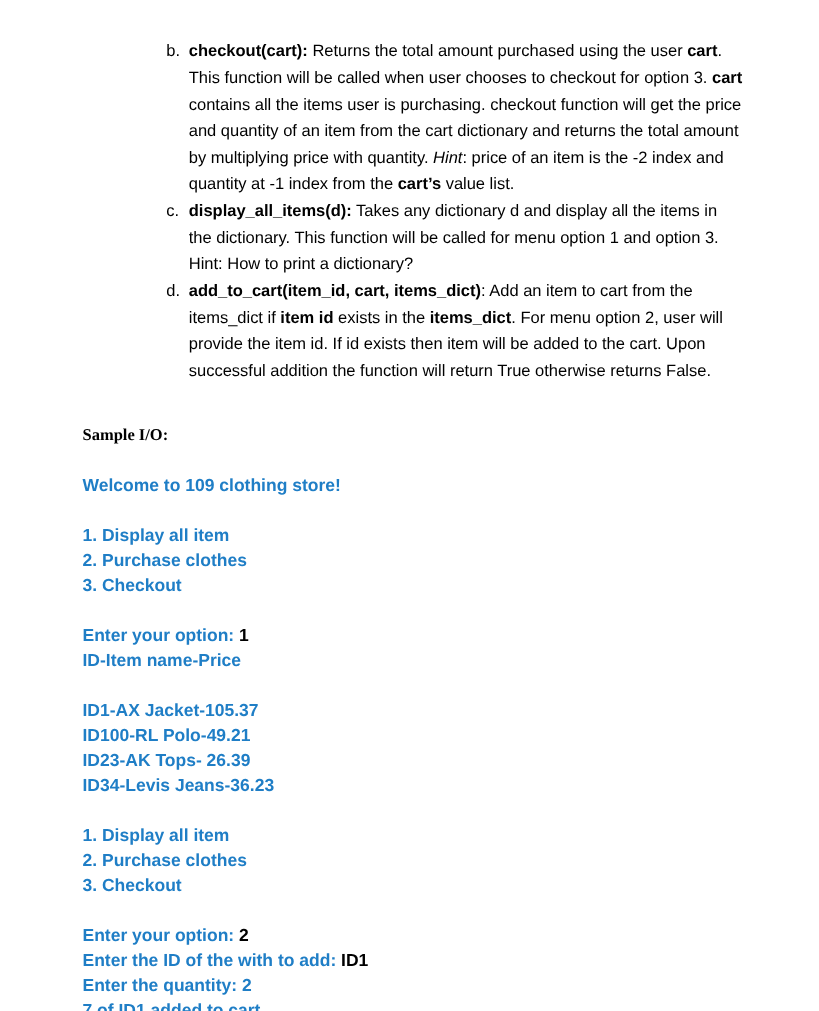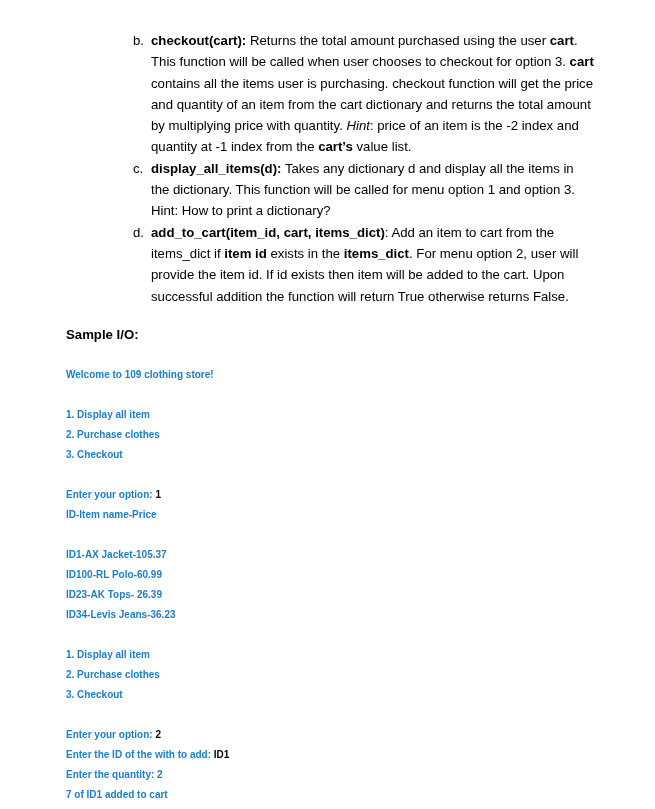--- a/index.html
+++ b/index.html
@@ -48,26 +48,27 @@
   }
   .alpha-item b { font-weight: bold; text-align: right; }
   .alpha-item i { font-style: italic; margin-top: 28px; }
 
   
   .sample-heading {
     font-size: 13.2px;
     line-height: 20px;
     font-weight: bold;
     color: #000;
-    margin-top: 18px;
+    margin-top: 31px;
+    font-family: Liberation Serif, serif;
   }
 
   
   .io-line {
-    font-size: 10px;
+    font-size: 14px;
     line-height: 20px;
     font-weight: bold;
     color: #1f7ec6;
     white-space: pre;
   }
   .io-line .ans {
     color: #000000;
     font-weight: bold;
   }
   .io-gap {
@@ -92,21 +93,21 @@
       <div class="io-line"><span>Welcome to 109 clothing store!</span></div>
       <div class="io-gap"></div>
       <div class="io-line"><span>1. Display all item</span></div>
       <div class="io-line"><span>2. Purchase clothes</span></div>
       <div class="io-line"><span>3. Checkout</span></div>
       <div class="io-gap"></div>
       <div class="io-line"><span>Enter your option: </span><span class="ans">1</span></div>
       <div class="io-line"><span>ID-Item name-Price</span></div>
       <div class="io-gap"></div>
       <div class="io-line"><span>ID1-AX Jacket-105.37</span></div>
-      <div class="io-line"><span>ID100-RL Polo-60.99</span></div>
+      <div class="io-line"><span>ID100-RL Polo-49.21</span></div>
       <div class="io-line"><span>ID23-AK Tops- 26.39</span></div>
       <div class="io-line"><span>ID34-Levis Jeans-36.23</span></div>
       <div class="io-gap"></div>
       <div class="io-line"><span>1. Display all item</span></div>
       <div class="io-line"><span>2. Purchase clothes</span></div>
       <div class="io-line"><span>3. Checkout</span></div>
       <div class="io-gap"></div>
       <div class="io-line"><span>Enter your option: </span><span class="ans">2</span></div>
       <div class="io-line"><span>Enter the ID of the with to add: </span><span class="ans">ID1</span></div>
       <div class="io-line"><span>Enter the quantity: 2</span></div>

